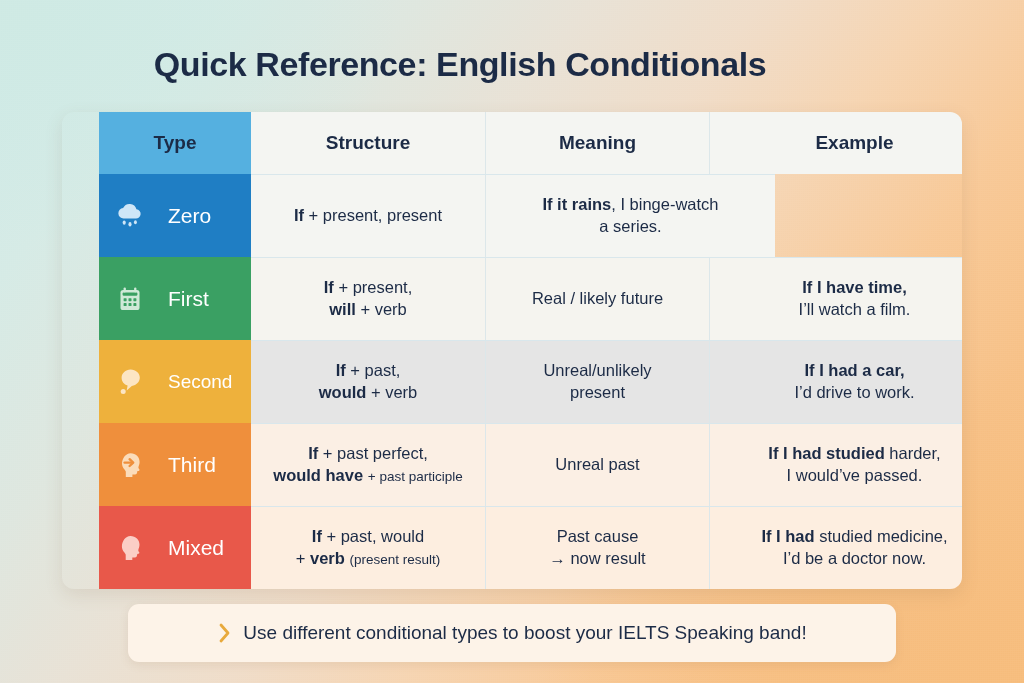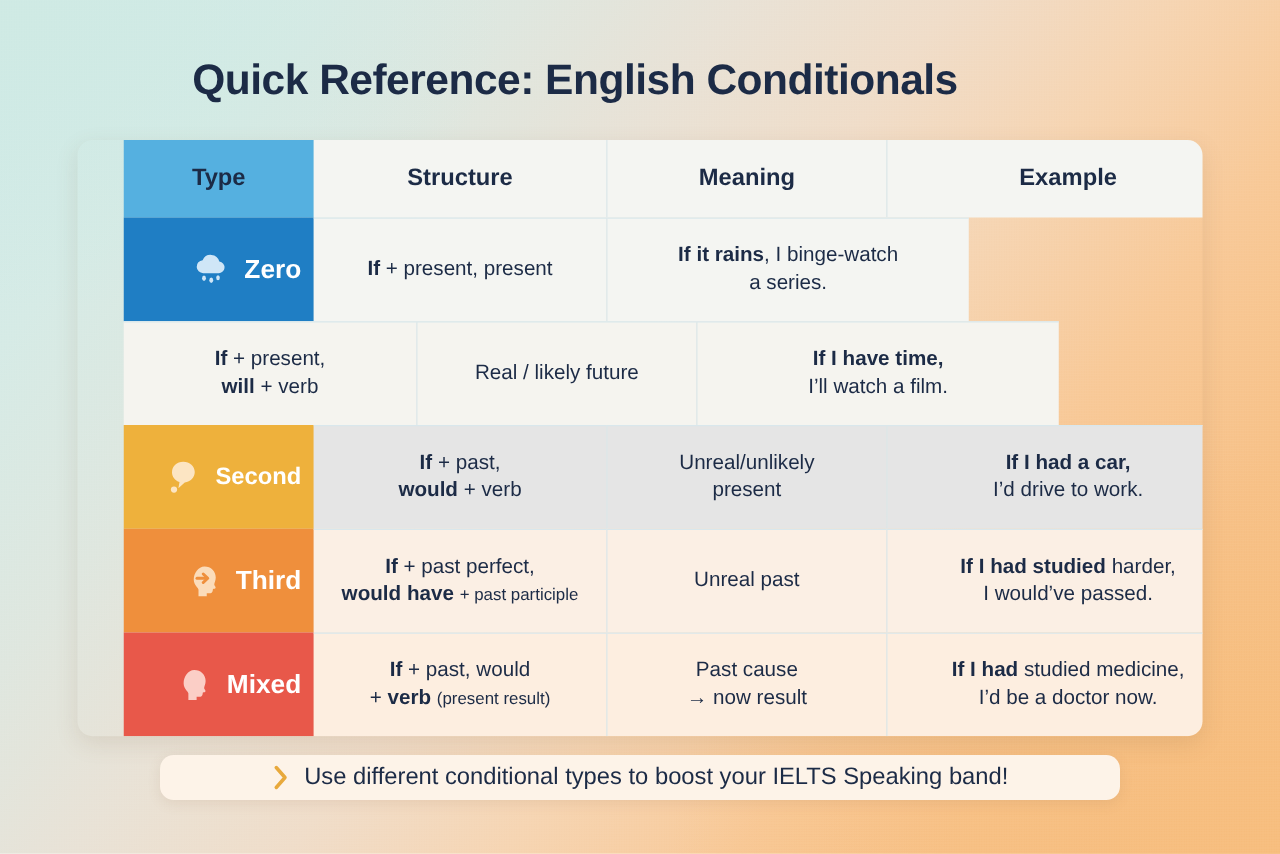--- a/index.html
+++ b/index.html
@@ -109,26 +109,26 @@
     border-top: 1px solid #d9e7ec;
   }
   .body-row .c-struct,
   .body-row .c-meaning,
   .body-row .c-example {
     border-left: 1px solid #dce7ea;
   }
   .body-row .c-struct { border-left: none; }
 
   .body-row .c-type {
-    justify-content: flex-end;
+    justify-content: flex-start;
     padding-left: 14px;
-    gap: 9px;
+    gap: 21px;
     color: #ffffff;
     font-size: 21px;
-    font-weight: bold;
+    font-weight: normal;
     border-top: none;
   }
 
   .type-label { white-space: nowrap; }
   .type-label.small { font-size: 19px; }
 
   .type-icon {
     width: 34px;
     height: 34px;
     flex: 0 0 34px;
@@ -148,21 +148,21 @@
   .cell-text { display: block; }
   .cell-text b { font-weight: bold; }
   .cell-text .sm { font-size: 13.5px; text-align: right; }
 
   
   #footer-banner {
     position: absolute;
     left: 128px;
     top: 604px;
     width: 768px;
-    height: 36px;
+    height: 58px;
     background: #fdf3e8;
     border-radius: 11px;
     display: flex;
     align-items: center;
     justify-content: center;
     gap: 11px;
     box-shadow: 0 3px 10px rgba(150, 110, 70, 0.12);
   }
   #footer-banner .chevron {
     width: 15px;
@@ -208,20 +208,39 @@
     </div>
     <div class="cell c-struct">
       <span class="cell-text"><b>If</b> + present, present</span>
     </div>
     <div class="cell c-example">
       <span class="cell-text"><b>If it rains</b>, I binge-watch<br>a series.</span>
     </div>
   </div>
 
   <div class="row body-row tint-1">
+    <div class="cell c-type" style="background:#3aa063">
+      <span class="type-icon">
+        <svg width="34" height="34" viewBox="0 0 34 34" aria-hidden="true">
+          <rect x="7.5" y="8" width="19" height="20" rx="2.6" fill="#cfe9d8"></rect>
+          <rect x="9.6" y="10.4" width="14.8" height="3.4" rx="1.2" fill="#3aa063"></rect>
+          <rect x="10.6" y="5.4" width="2.3" height="5" rx="1.1" fill="#cfe9d8"></rect>
+          <rect x="21.1" y="5.4" width="2.3" height="5" rx="1.1" fill="#cfe9d8"></rect>
+          <g fill="#3aa063">
+            <rect x="10.6" y="16.2" width="3" height="3" rx="0.6"></rect>
+            <rect x="15.5" y="16.2" width="3" height="3" rx="0.6"></rect>
+            <rect x="20.4" y="16.2" width="3" height="3" rx="0.6"></rect>
+            <rect x="10.6" y="21.1" width="3" height="3" rx="0.6"></rect>
+            <rect x="15.5" y="21.1" width="3" height="3" rx="0.6"></rect>
+            <rect x="20.4" y="21.1" width="3" height="3" rx="0.6"></rect>
+          </g>
+        </svg>
+      </span>
+      <span class="type-label">First</span>
+    </div>
     <div class="cell c-struct">
       <span class="cell-text"><b>If</b> + present,<br><b>will</b> + verb</span>
     </div>
     <div class="cell c-meaning">Real / likely future</div>
     <div class="cell c-example">
       <span class="cell-text"><b>If I have time,</b><br>I’ll watch a film.</span>
     </div>
   </div>
 
   <div class="row body-row tint-2">

